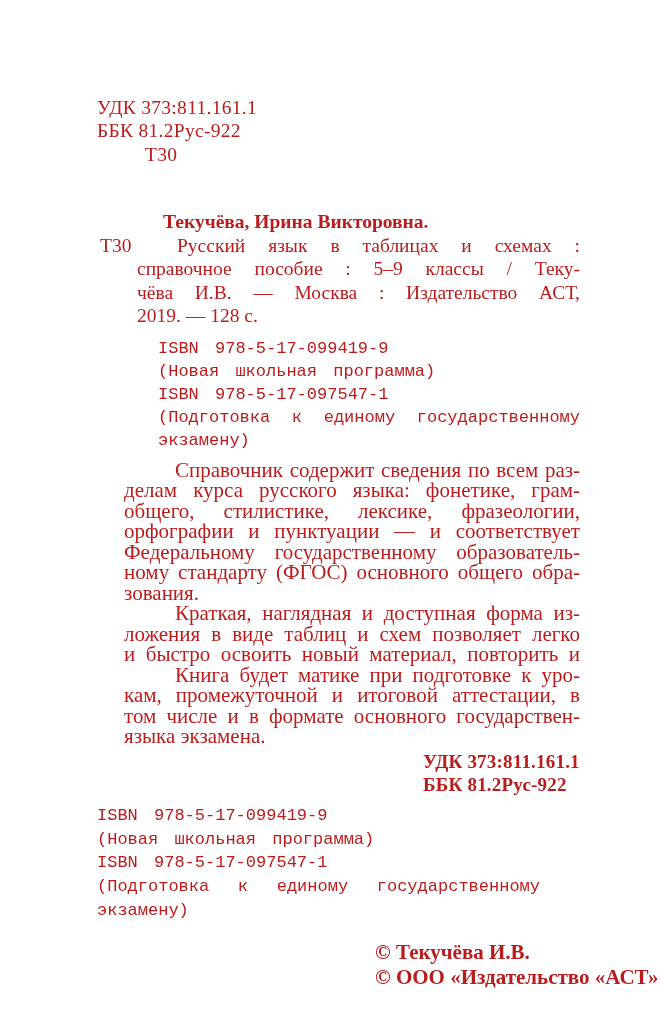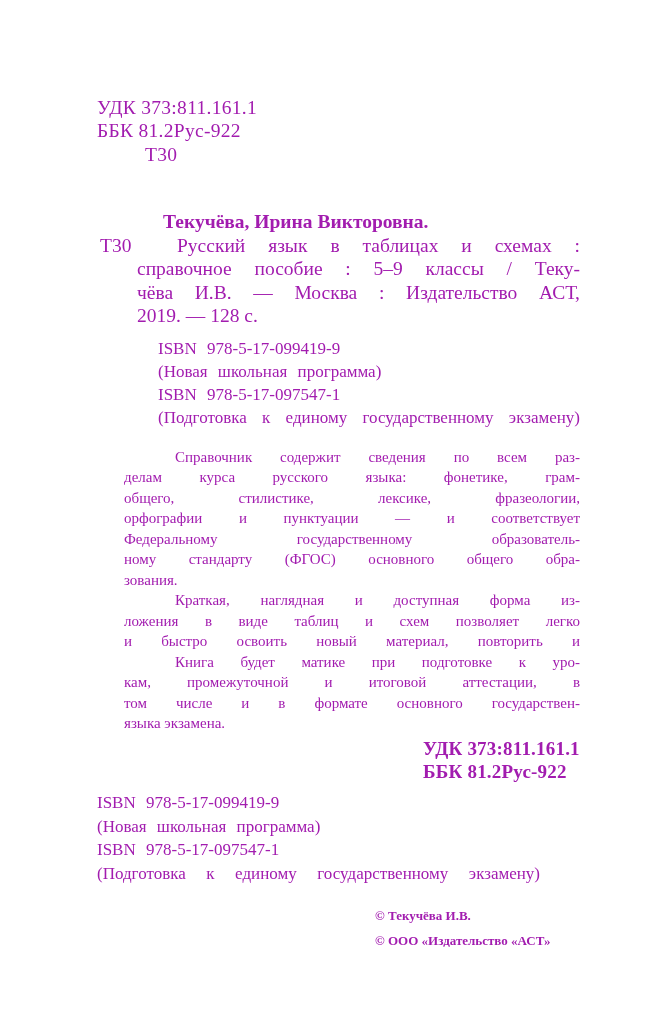--- a/index.html
+++ b/index.html
@@ -1,21 +1,21 @@
 <!DOCTYPE html>
 <html><head>
 <meta charset="utf-8">
 <style>
   html, body { margin: 0; padding: 0; background: #ffffff; }
   .page {
     position: relative;
     width: 662px;
     height: 1034px;
     background: #ffffff;
-    color: #a21caf;
+    color: #b91c1c;
     font-family: "Liberation Serif", serif;
     overflow: hidden;
   }
   
   .block-top {
     margin: 96px 0 0 97px;
     font-size: 19.5px;
     line-height: 23.4px;
     letter-spacing: 0.3px;
   }
@@ -28,47 +28,47 @@
     width: 443px;
     font-size: 19.5px;
     line-height: 23.5px;
   }
   .entry .hang { position: absolute; left: -37px; top: 23.5px; }
   .entry .author { font-weight: bold; padding-left: 26px; margin-top: 16px; }
   .entry .first { padding-left: 40px; }
   .jl { text-align: justify; text-align-last: justify; }
 
   
-  .isbn-block { font-size: 17px; line-height: 23px; word-spacing: 6px; }
+  .isbn-block { font-size: 17px; line-height: 23px; word-spacing: 6px; font-family: Liberation Mono, monospace; }
   .isbn-top { margin: 9px 0 0 158px; width: 422px; }
   .isbn-bottom { margin: 7px 0 0 97px; width: 443px; line-height: 23.8px; }
 
   
   .annotation {
-    margin: 18px 0 0 124px;
+    margin: 8px 0 0 124px;
     width: 456px;
-    font-size: 15px;
+    font-size: 21px;
     line-height: 20.5px;
   }
   .annotation .ind { padding-left: 51px; }
 
   
   .udk-right {
     margin: 3px 0 0 423px;
     font-weight: bold;
     font-size: 19px;
     line-height: 23.5px;
     letter-spacing: 0.2px;
   }
 
   
   .copyright {
     margin: 17px 0 0 375px;
     font-weight: bold;
-    font-size: 13px;
+    font-size: 21px;
     line-height: 25px;
   }
 </style>
 </head>
 <body>
 
 <div class="page">
 
   <div class="block-top">
     <div>УДК 373:811.161.1</div>

